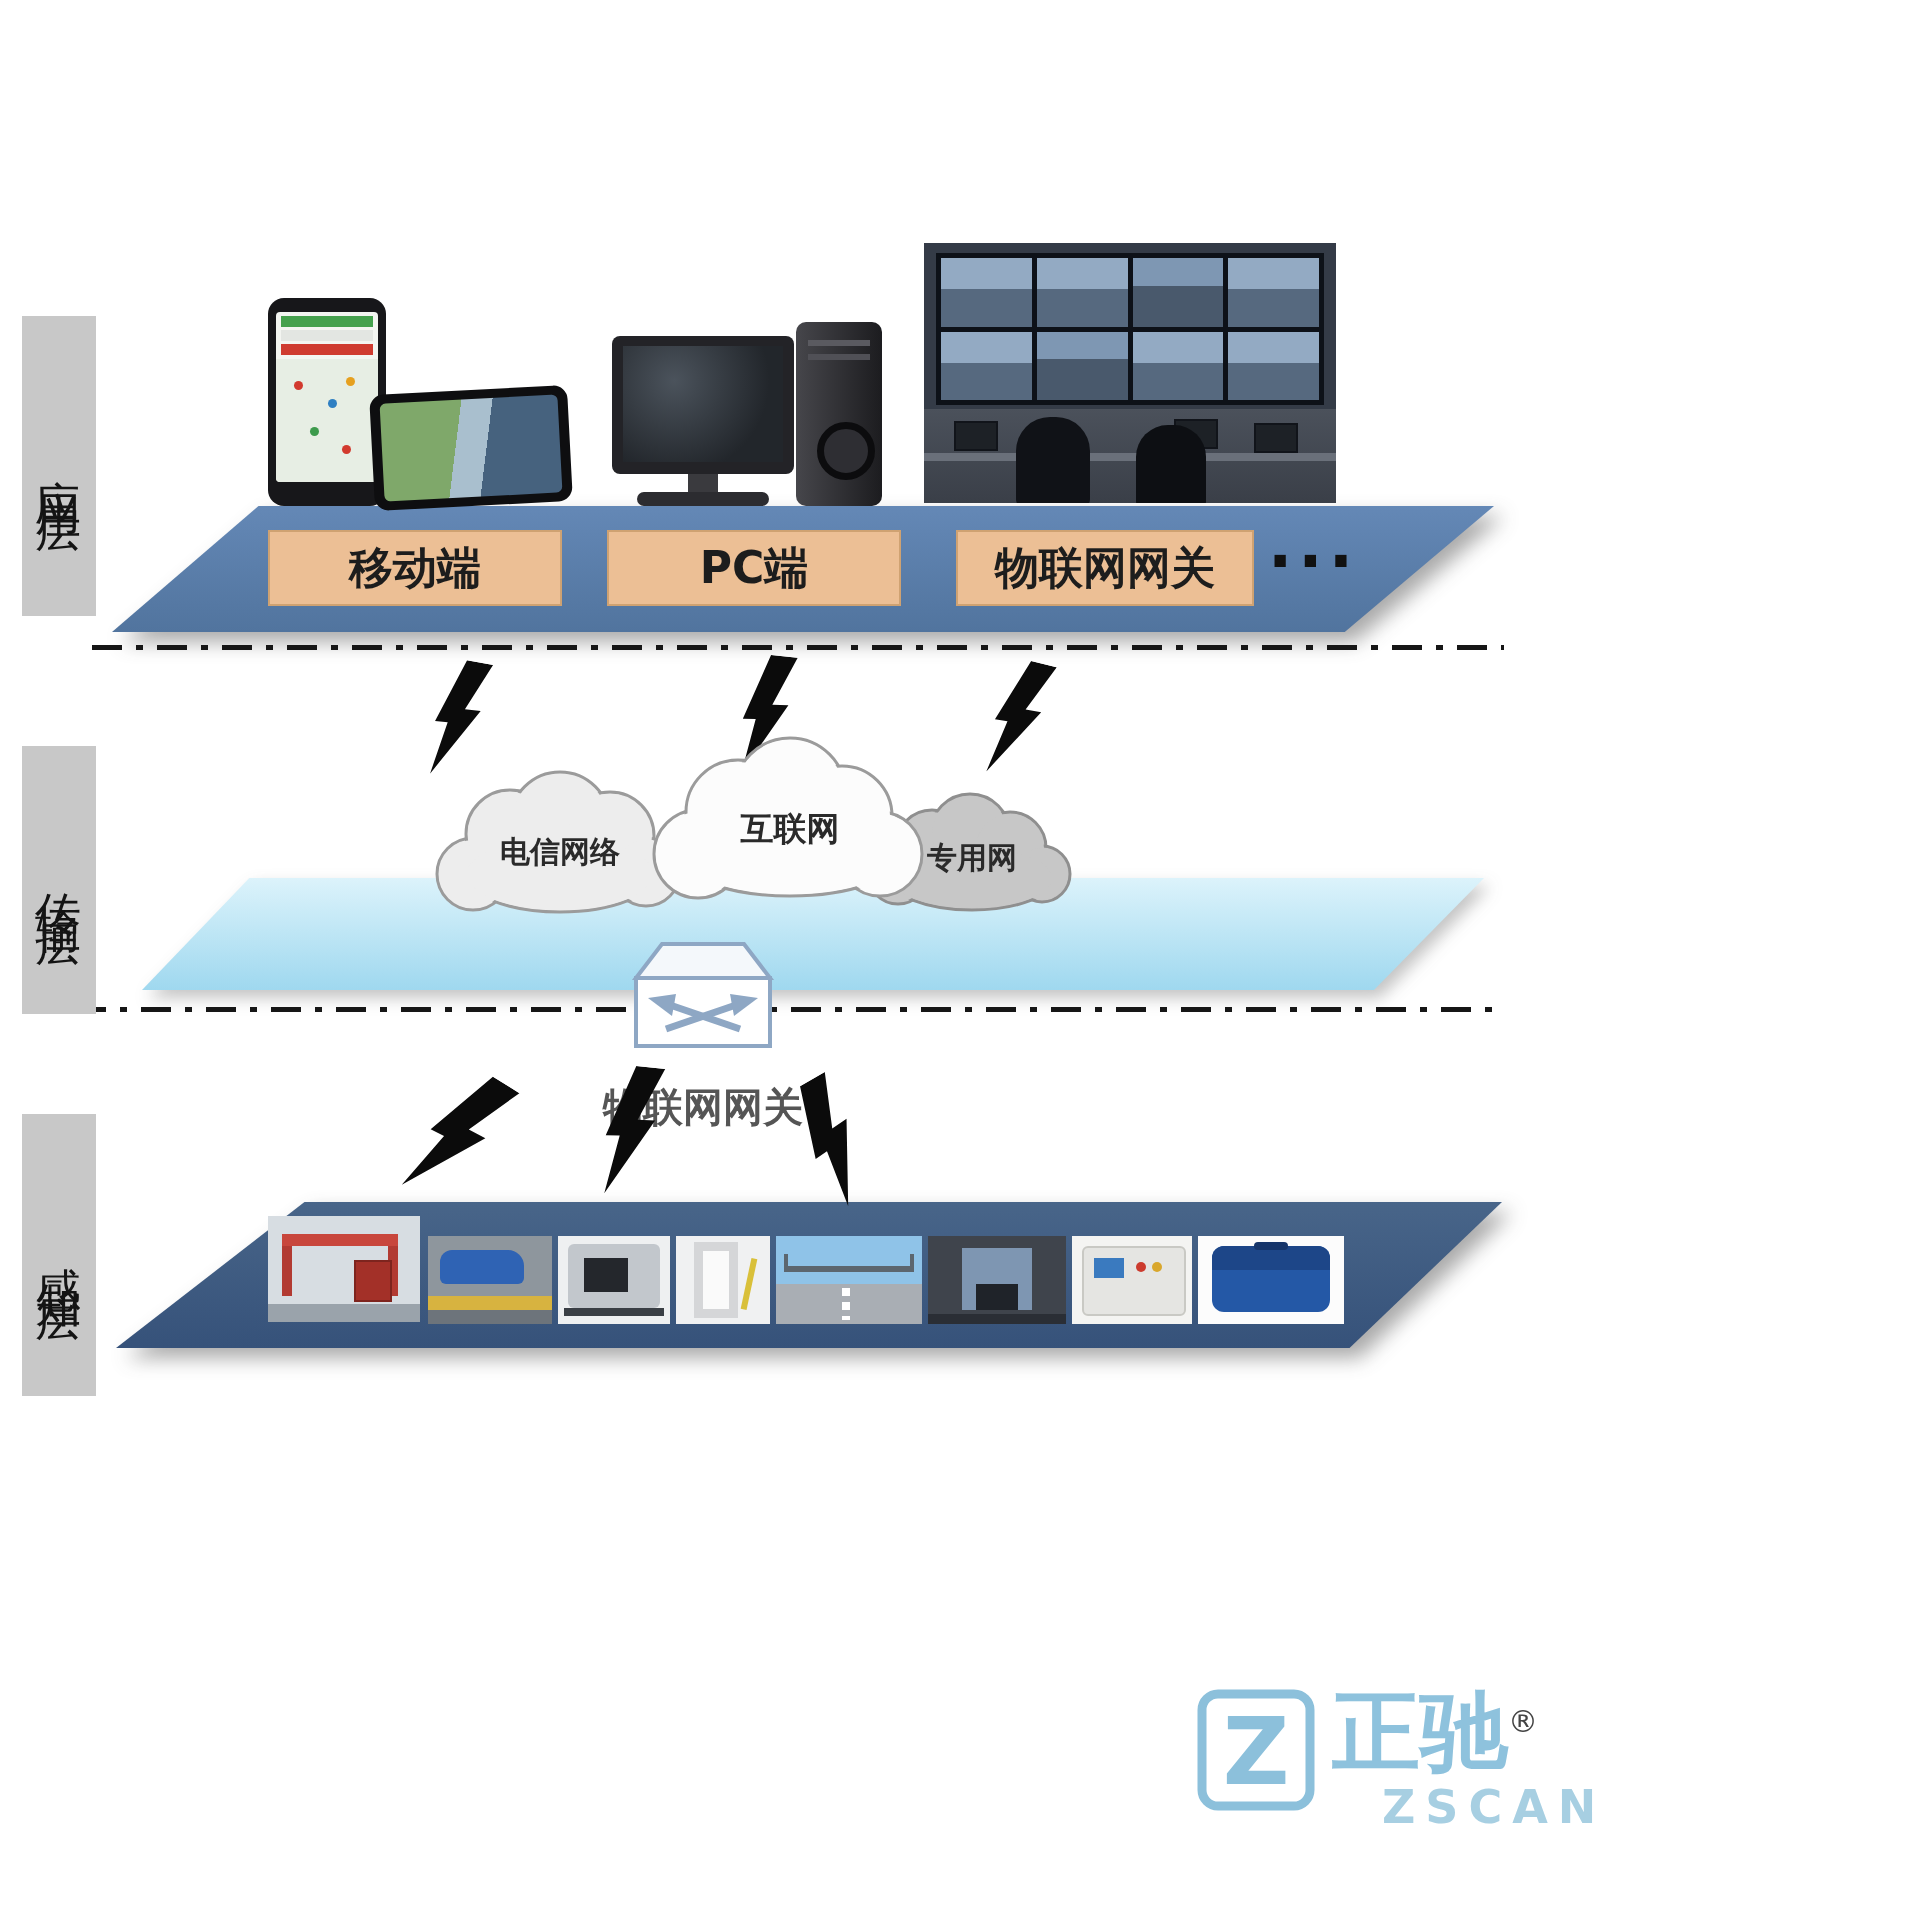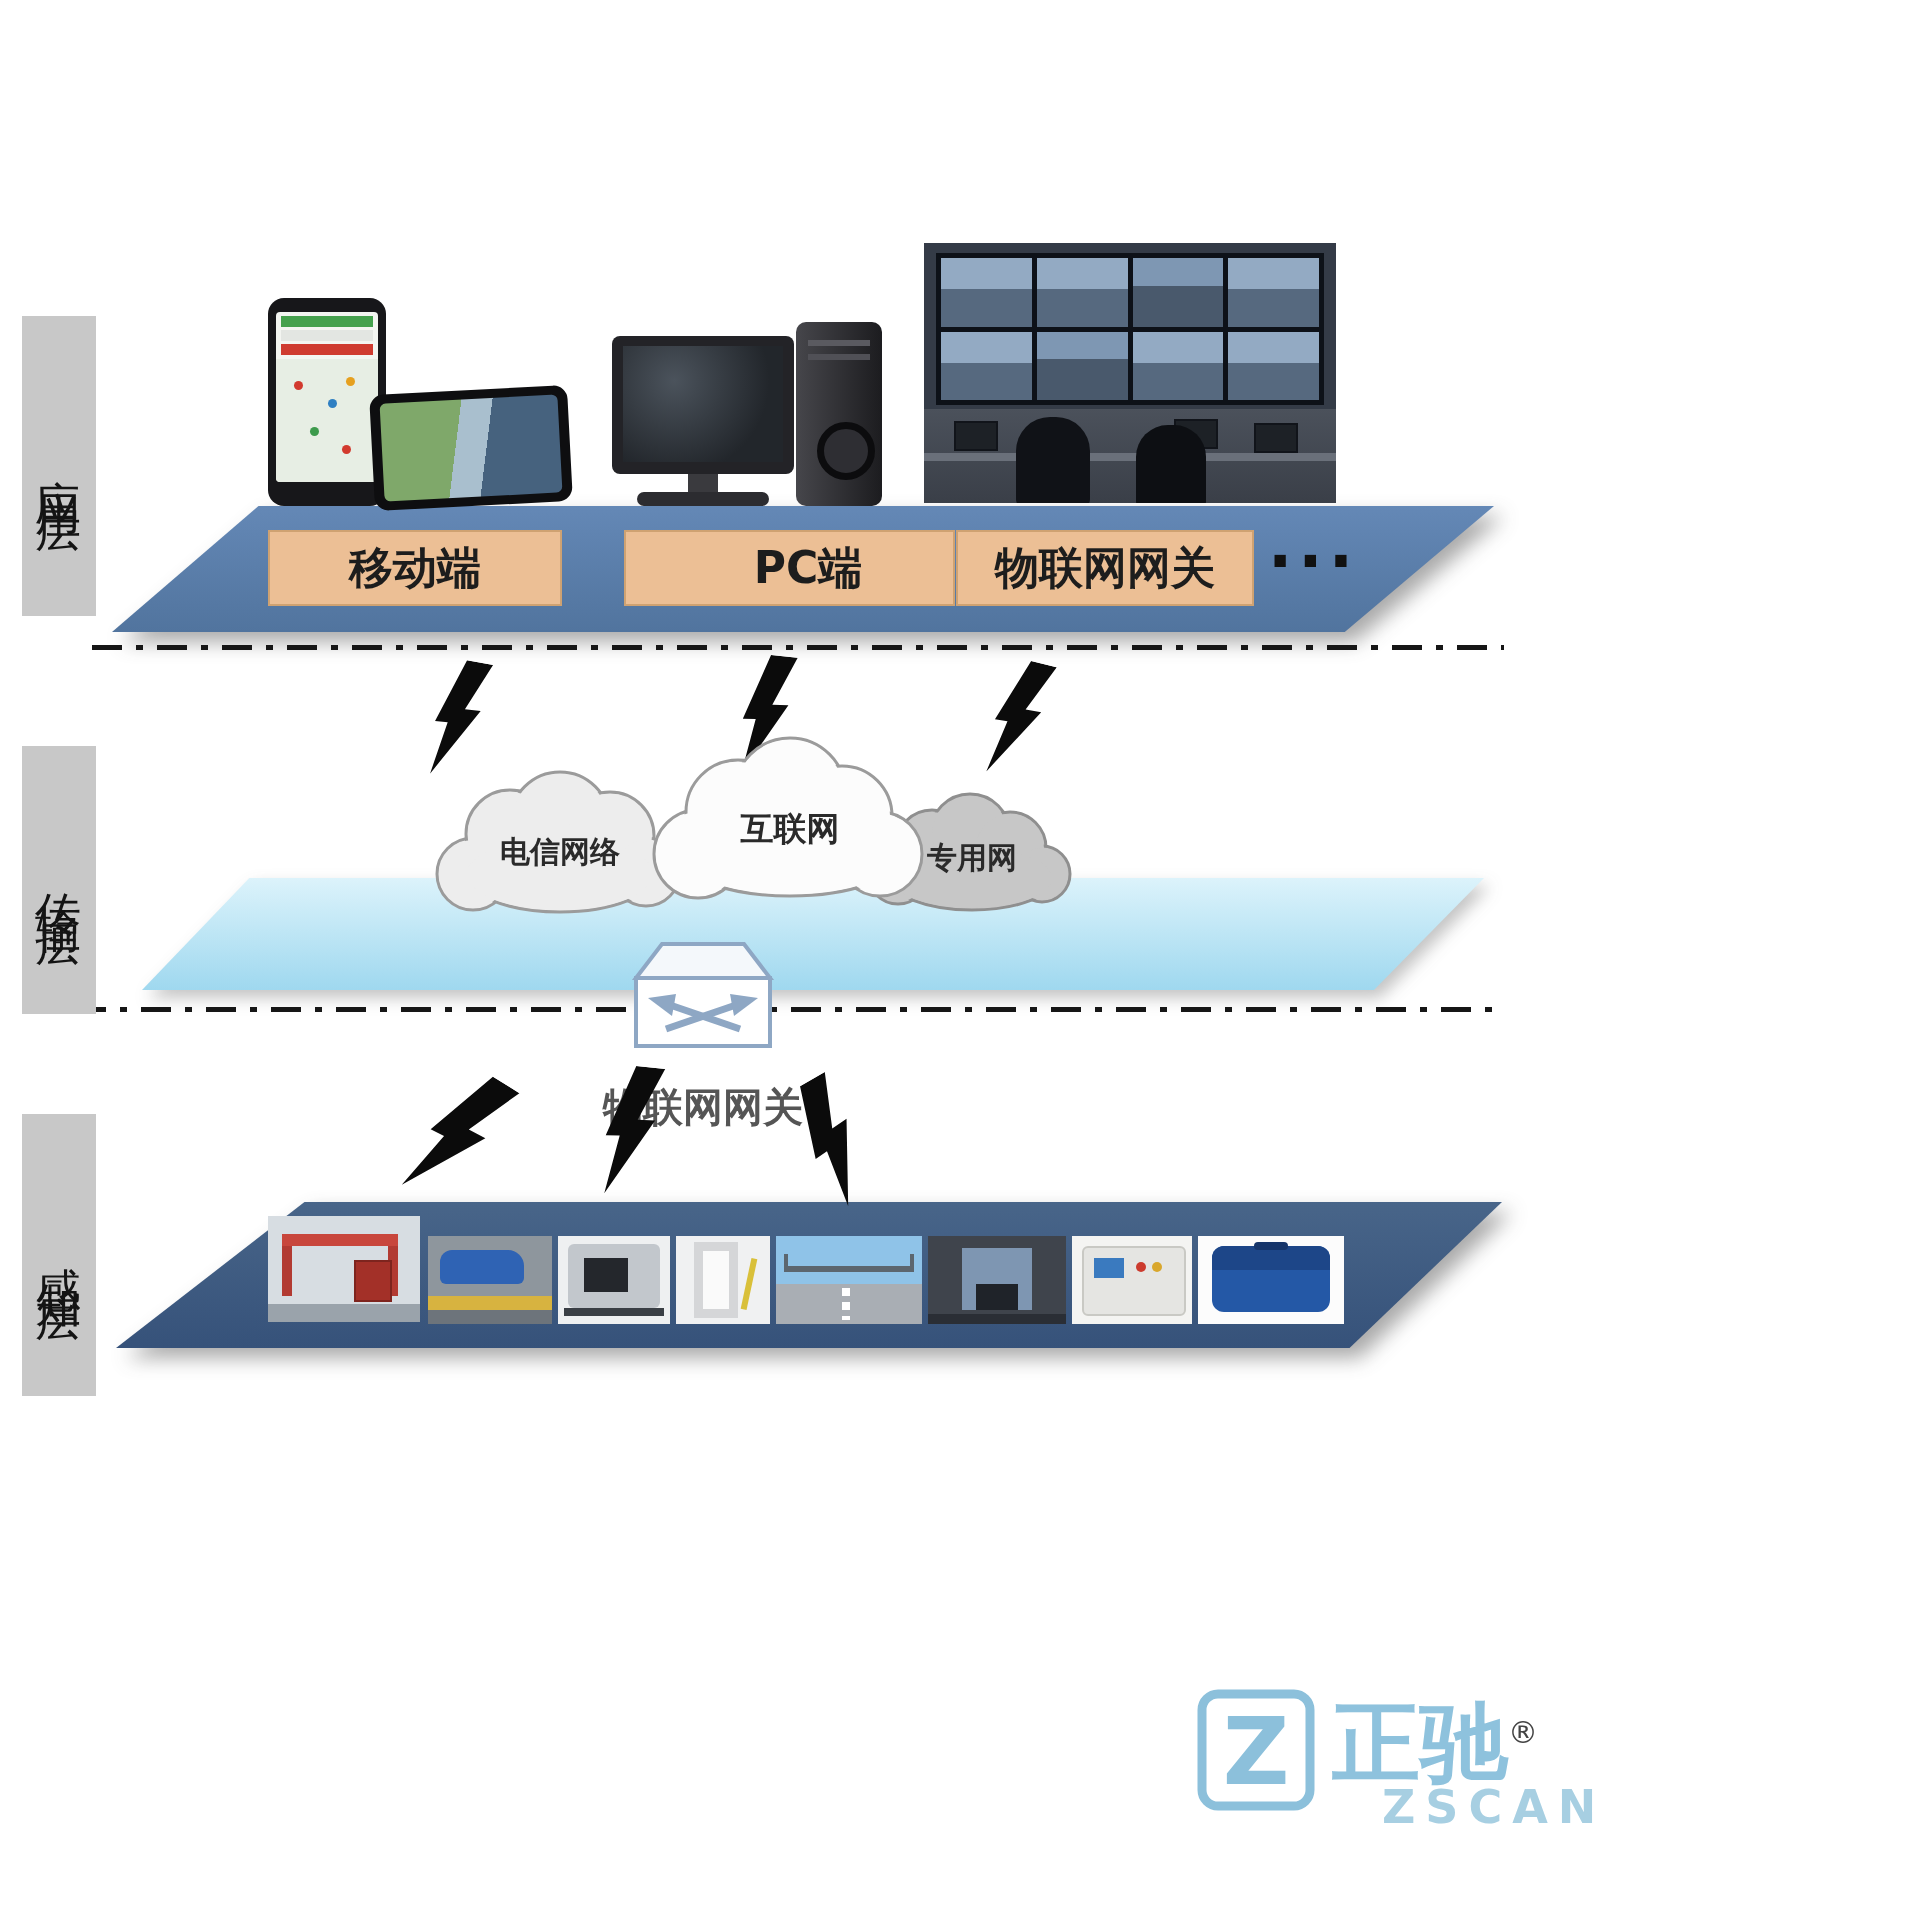--- a/index.html
+++ b/index.html
@@ -28,35 +28,35 @@
   #pf-app{background:linear-gradient(180deg,#6488b6,#51749e);clip-path:polygon(10.6% 0,100% 0,89.2% 100%,0 100%);}
   #pf-trans-wrap{left:142px;top:878px;width:1342px;height:112px;filter:drop-shadow(6px 8px 8px rgba(60,60,60,.30));}
   #pf-trans{background:linear-gradient(180deg,#dcf3fb,#9fd8ef);clip-path:polygon(8% 0,100% 0,91.8% 100%,0 100%);}
   #pf-perc-wrap{left:116px;top:1202px;width:1386px;height:146px;}
   #pf-perc{background:linear-gradient(180deg,#486589,#36527a);clip-path:polygon(13.6% 0,100% 0,89% 100%,0 100%);}
 
   
   .app-chip{position:absolute;top:530px;height:72px;background:#ecbf95;border:2px solid #cfa272;
             display:flex;align-items:center;justify-content:center;font-size:44px;font-weight:600;color:#1d1d1d;}
   #chip-mobile{left:268px;width:290px;}
-  #chip-pc{left:624px;width:290px;padding-left:37px;}
+  #chip-pc{left:607px;width:290px;}
   #chip-nmc{left:956px;width:294px;}
   .app-ellipsis{position:absolute;left:1268px;top:524px;font-size:64px;font-weight:700;color:#111;letter-spacing:6px;}
 
   
   .video-wall{position:absolute;left:12px;top:10px;width:388px;height:152px;background:#0d1118;
               display:grid;grid-template-columns:repeat(4,1fr);grid-template-rows:repeat(2,1fr);gap:5px;padding:5px;box-sizing:border-box;}
   .vw-tile{background:linear-gradient(180deg,#93aac3 45%,#56697f 45%);}
   .vw-tile:nth-child(3n){background:linear-gradient(180deg,#7e97b3 40%,#49596c 40%);}
 
   .bolt{position:absolute;}
   .gw-label{position:absolute;left:558px;top:1080px;width:290px;text-align:center;font-size:40px;font-weight:600;color:#555;}
 
   
-  #logo-brand{position:absolute;left:140px;top:16px;font-size:88px;font-weight:700;color:#8ec2dd;white-space:nowrap;}
+  #logo-brand{position:absolute;left:140px;top:5px;font-size:88px;font-weight:700;color:#8ec2dd;white-space:nowrap;}
   #logo-reg{font-size:30px;color:#444;vertical-align:super;font-weight:400;}
   #logo-sub{position:absolute;left:146px;top:112px;font-size:46px;letter-spacing:10px;color:#a7cfe2;font-weight:600;margin-left:44px;}
 </style>
 </head>
 <body>
 
 <div class="canvas">
 
   <div class="pf-wrap" id="pf-app-wrap">
       <div class="pf" id="pf-app"></div>

